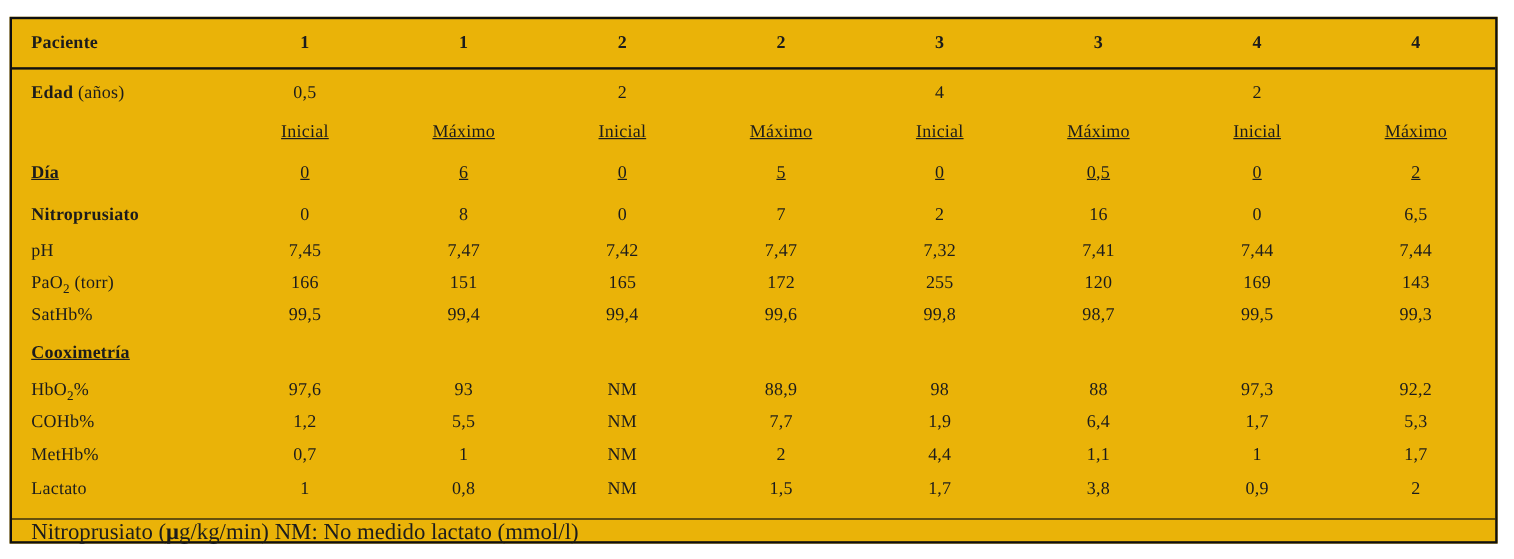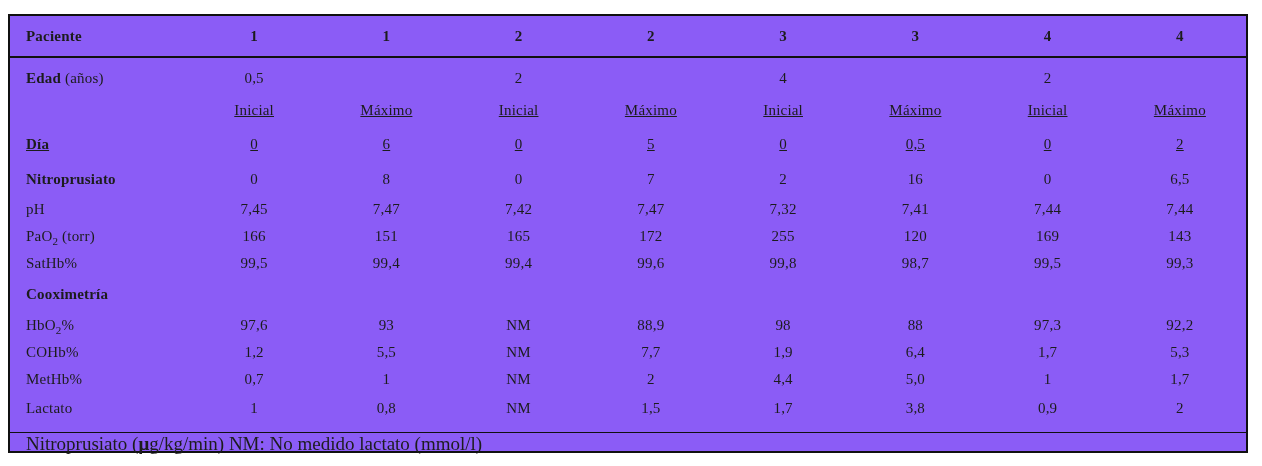--- a/index.html
+++ b/index.html
@@ -3,21 +3,21 @@
 <meta charset="utf-8">
 <style>
   html,body{margin:0;padding:0;}
   body{
     width:1262px;height:466px;background:#ffffff;position:relative;
     font-family:"Liberation Serif","DejaVu Serif",serif;
     color:#1c1c1c;overflow:hidden;
   }
   .table-frame{
     position:absolute;left:8px;top:14px;width:1240px;height:439px;
-    border:2px solid #101010;background:#8b5cf6;
+    border:2px solid #101010;background:#eab308;
     display:flex;flex-direction:column;box-sizing:border-box;
   }
   .grid-row{
     display:grid;
     grid-template-columns:178px repeat(8,1fr);
     align-items:center;
     flex:0 0 auto;
   }
   .header-row{
     height:40px;
@@ -28,21 +28,21 @@
   .cell{font-size:15px;letter-spacing:0.2px;}
   .label{padding-left:16px;text-align:left;}
   .num{text-align:center;}
   .bold{font-weight:bold;}
   sub{font-size:11px;line-height:0;}
   .r-edad{height:33px;}
   .r-phase{height:31px;text-decoration:underline;}
   .r-dia{height:36px;text-decoration:underline;}
   .r-nitro{height:34px;}
   .r-std{height:27px;}
-  .r-coox{height:35px;}
+  .r-coox{height:35px;text-decoration:underline;}
   .r-lactato{height:31px;}
   .footer-row{
     height:46px;
     border-top:1px solid #101010;
     display:flex;align-items:center;
     padding-left:16px;
     font-size:19px;
   }
 </style>
 </head>
@@ -176,21 +176,21 @@
       <div class="cell num">5,3</div>
     </div>
 
     <div class="grid-row r-std">
       <div class="cell label">MetHb%</div>
       <div class="cell num">0,7</div>
       <div class="cell num">1</div>
       <div class="cell num">NM</div>
       <div class="cell num">2</div>
       <div class="cell num">4,4</div>
-      <div class="cell num">5,0</div>
+      <div class="cell num">1,1</div>
       <div class="cell num">1</div>
       <div class="cell num">1,7</div>
     </div>
 
     <div class="grid-row r-lactato">
       <div class="cell label">Lactato</div>
       <div class="cell num">1</div>
       <div class="cell num">0,8</div>
       <div class="cell num">NM</div>
       <div class="cell num">1,5</div>

